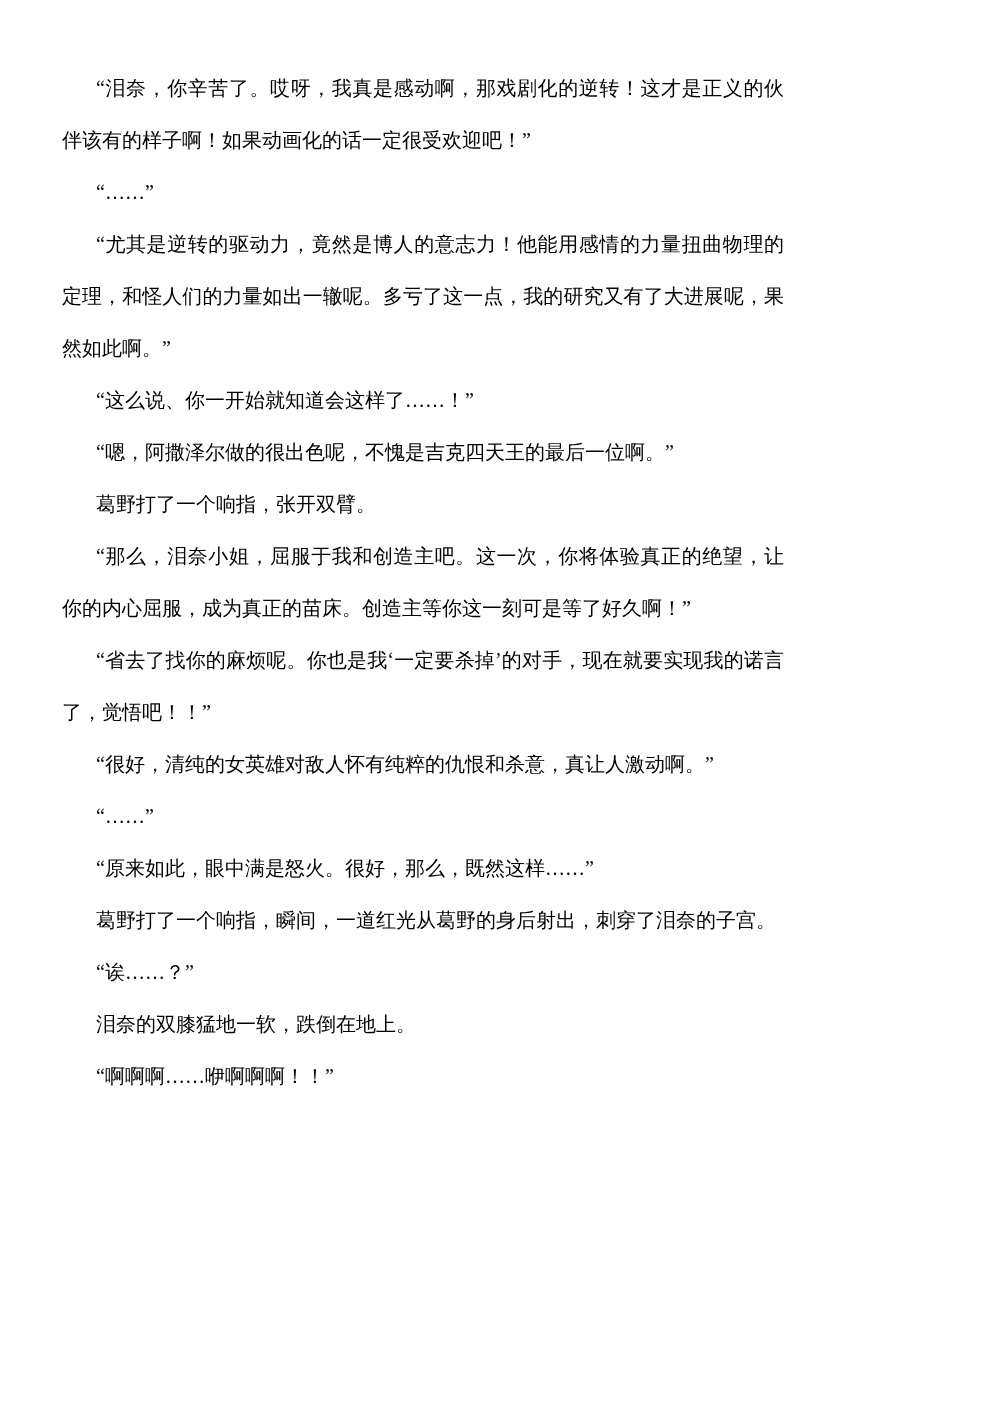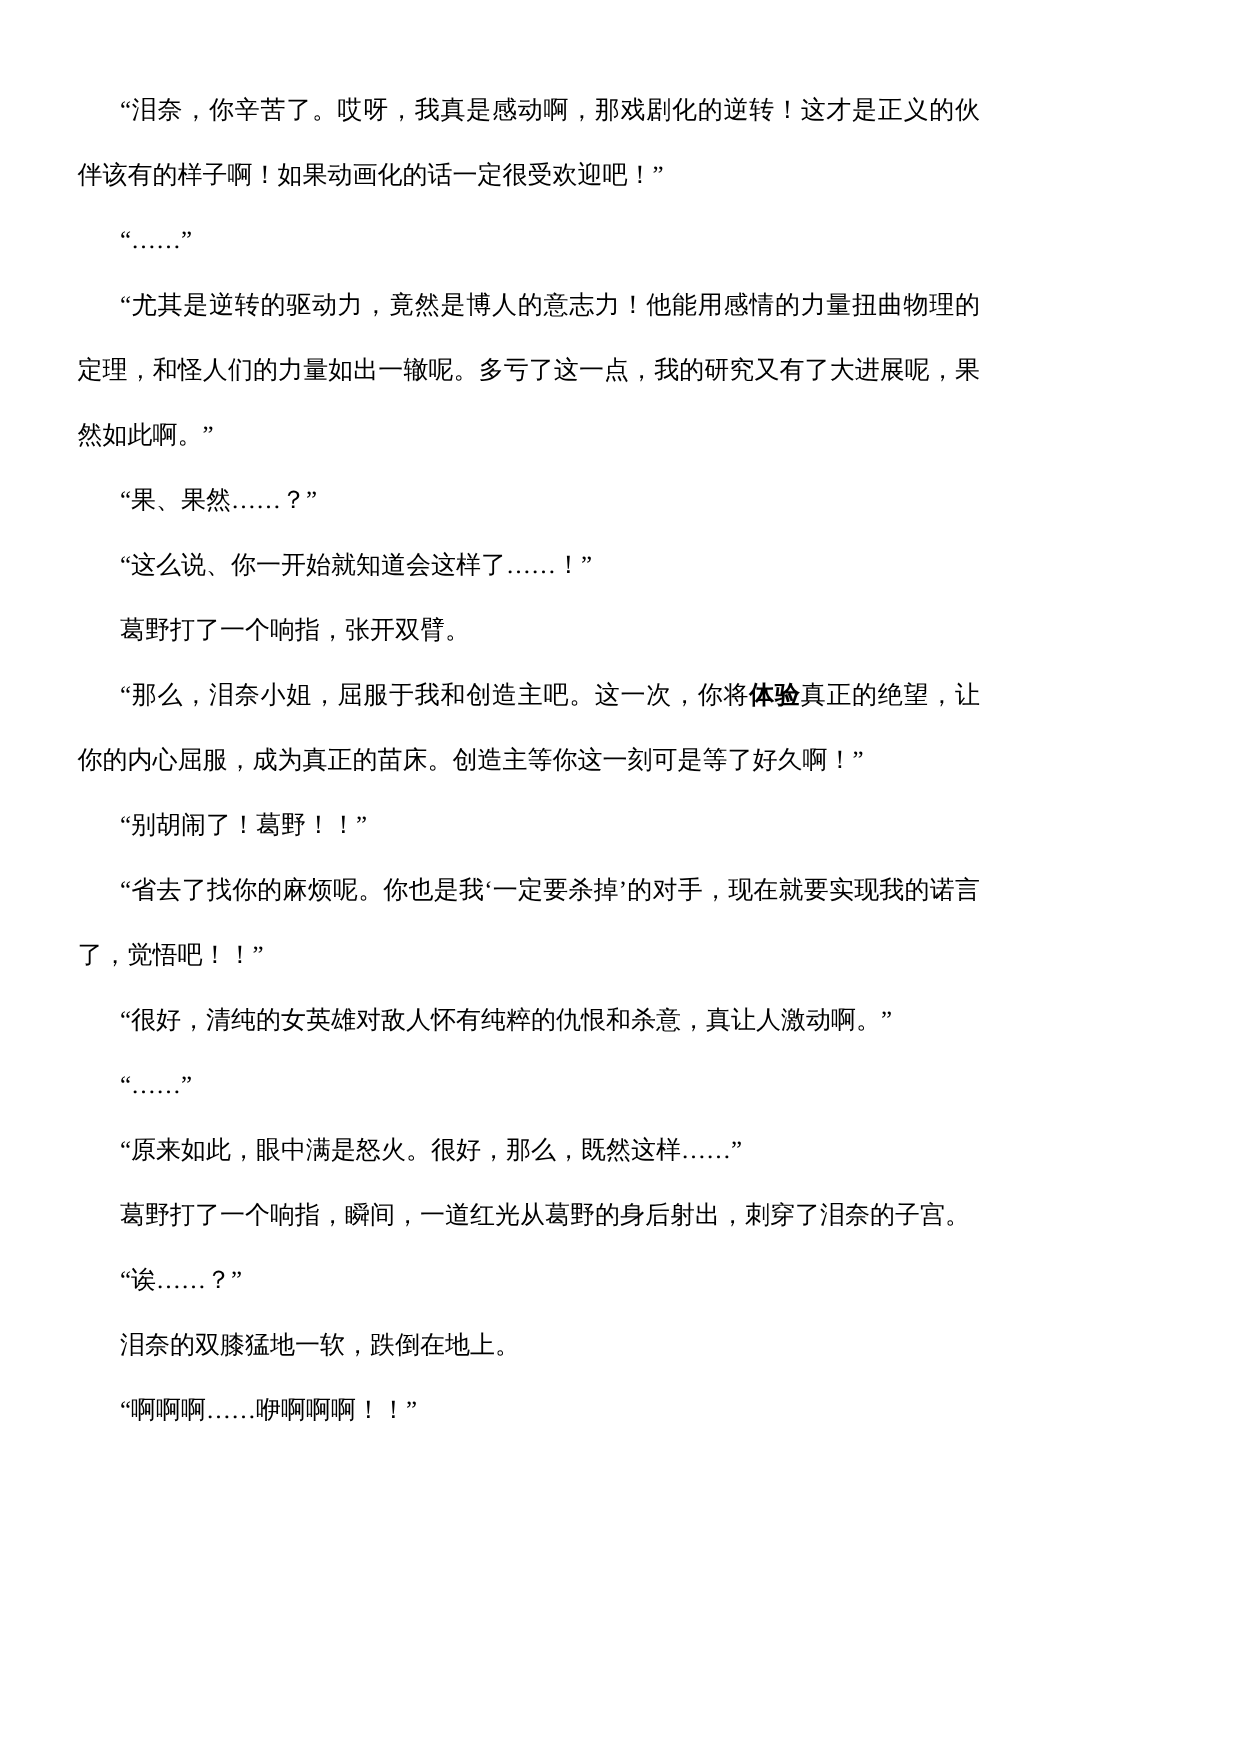--- a/index.html
+++ b/index.html
@@ -22,38 +22,37 @@
     font-family: "Liberation Serif", "DejaVu Serif", serif;
     font-size: 20px;
     line-height: 52px;
     color: #000000;
     text-align: justify;
     text-justify: inter-ideograph;
     text-indent: 34px;
     word-break: break-all;
   }
   .text-column p b {
-    font-weight: bold;
+    font-weight: normal;
   }
 </style>
 </head>
 <body>
 
 <div class="page">
   <div class="text-column">
     <p>“泪奈，你辛苦了。哎呀，我真是感动啊，那戏剧化的逆转！这才是正义的伙伴该有的样子啊！如果动画化的话一定很受欢迎吧！”</p>
     <p>“……”</p>
     <p>“尤其是逆转的驱动力，竟然是博人的意志力！他能用感情的力量扭曲物理的定理，和怪人们的力量如出一辙呢。多亏了这一点，我的研究又有了大进展呢，果然如此啊。”</p>
-    <p>“果、果然……？”</p>
     <p>“这么说、你一开始就知道会这样了……！”</p>
+    <p>“嗯，阿撒泽尔做的很出色呢，不愧是吉克四天王的最后一位啊。”</p>
     <p>葛野打了一个响指，张开双臂。</p>
     <p>
       <span>“那么，泪奈小姐，屈服于我和创造主吧。这一次，你将</span><b>体验</b><span>真正的绝望，让你的内心屈服，成为真正的苗床。创造主等你这一刻可是等了好久啊！”</span>
     </p>
-    <p>“别胡闹了！葛野！！”</p>
     <p>“省去了找你的麻烦呢。你也是我‘一定要杀掉’的对手，现在就要实现我的诺言了，觉悟吧！！”</p>
     <p>“很好，清纯的女英雄对敌人怀有纯粹的仇恨和杀意，真让人激动啊。”</p>
     <p>“……”</p>
     <p>“原来如此，眼中满是怒火。很好，那么，既然这样……”</p>
     <p>葛野打了一个响指，瞬间，一道红光从葛野的身后射出，刺穿了泪奈的子宫。</p>
     <p>“诶……？”</p>
     <p>泪奈的双膝猛地一软，跌倒在地上。</p>
     <p>“啊啊啊……咿啊啊啊！！”</p>
   </div>
 </div>

